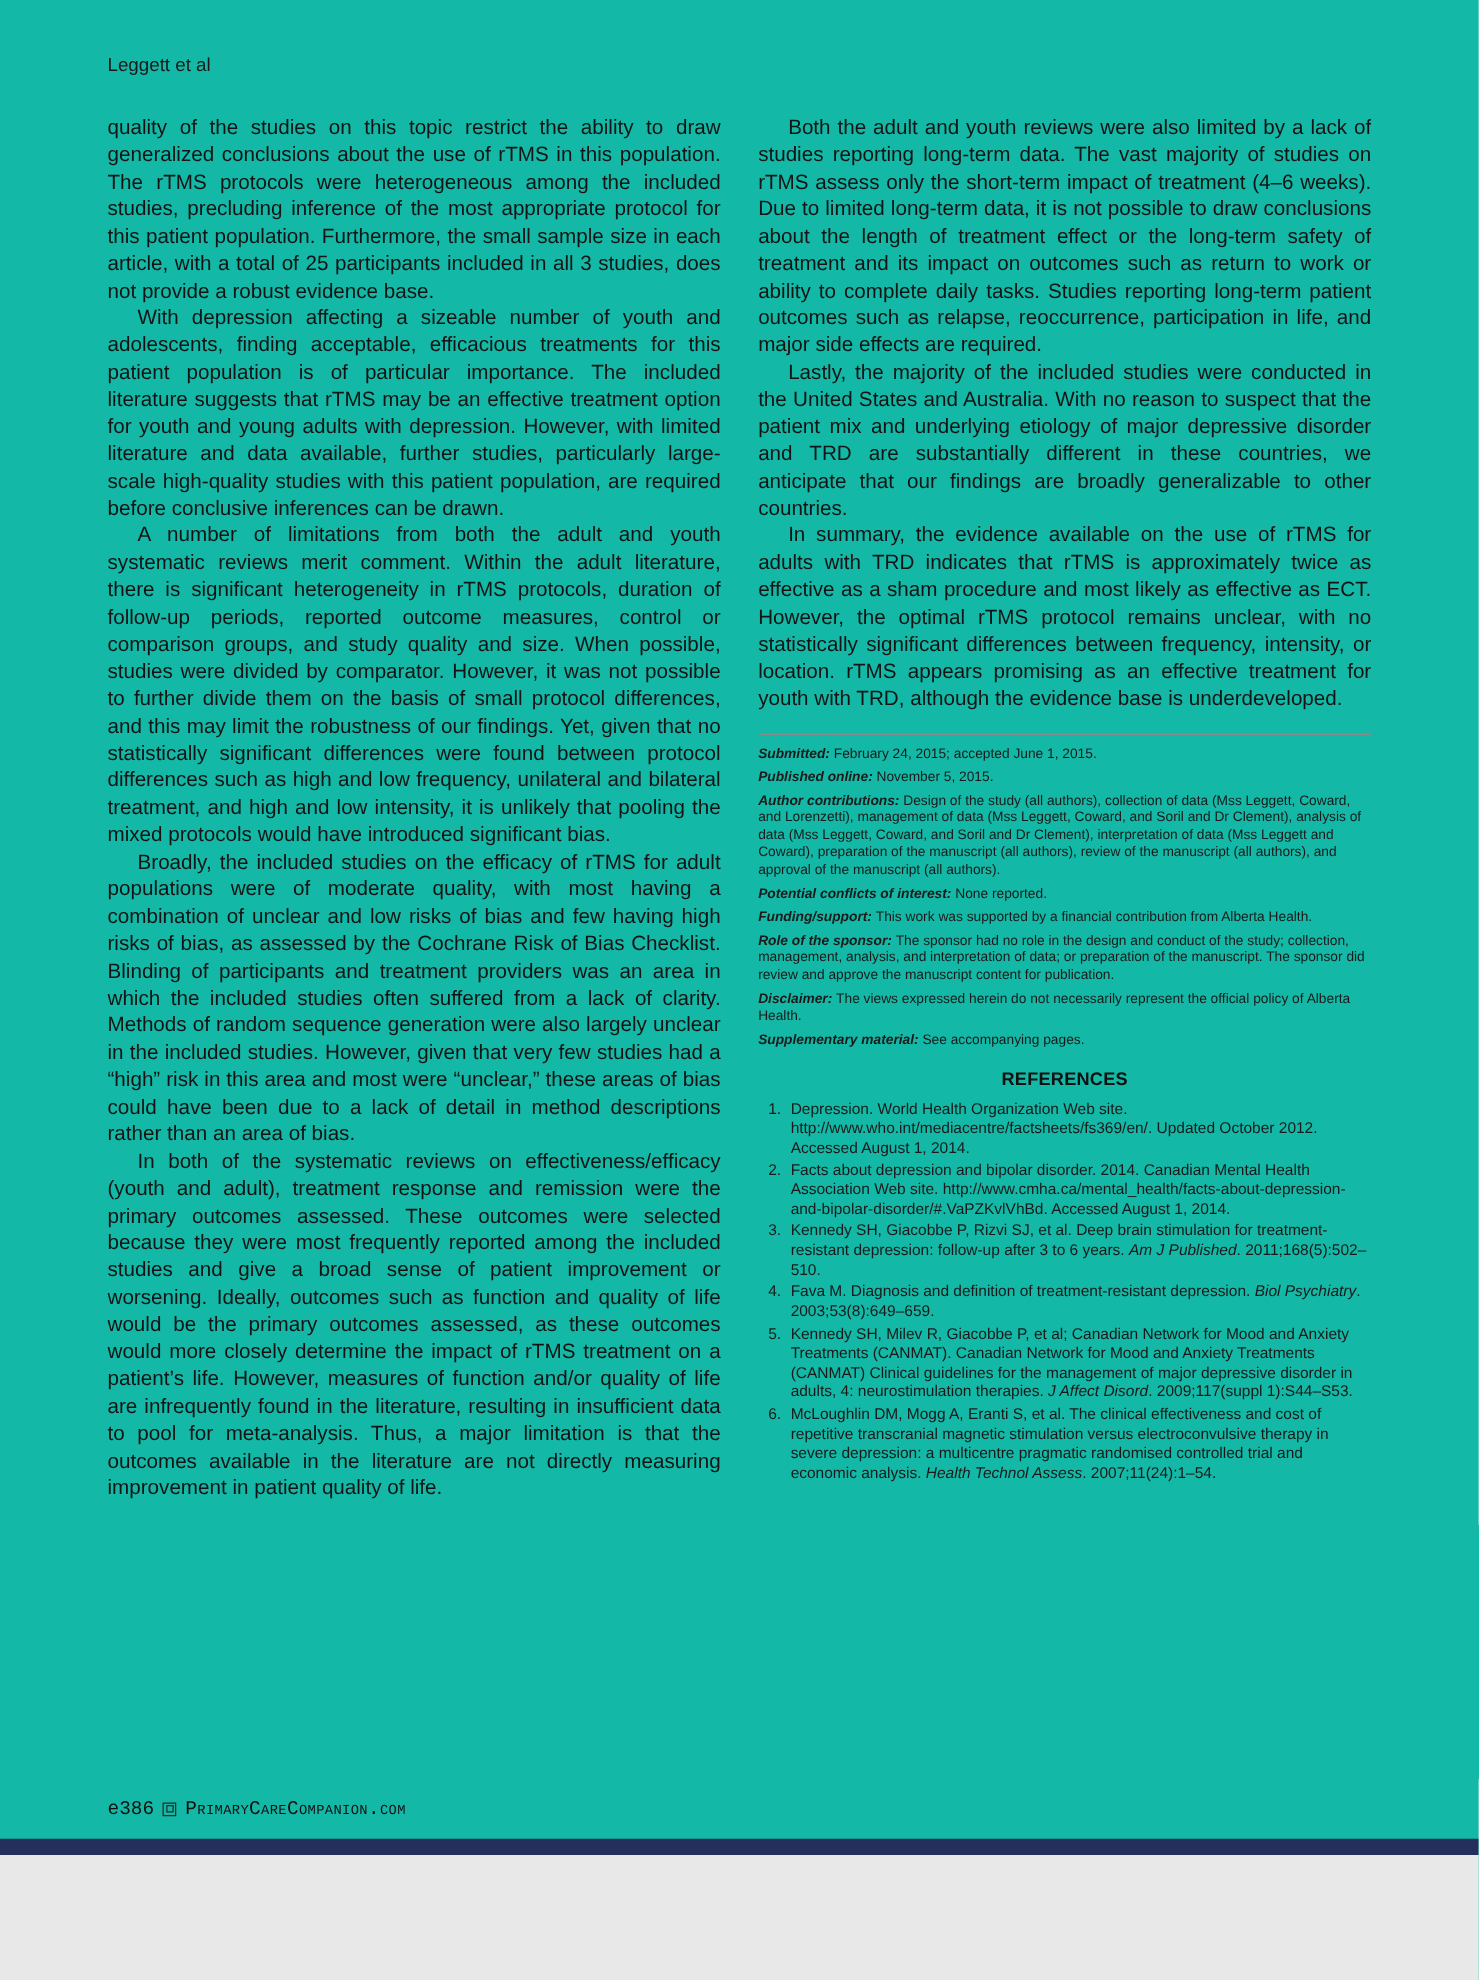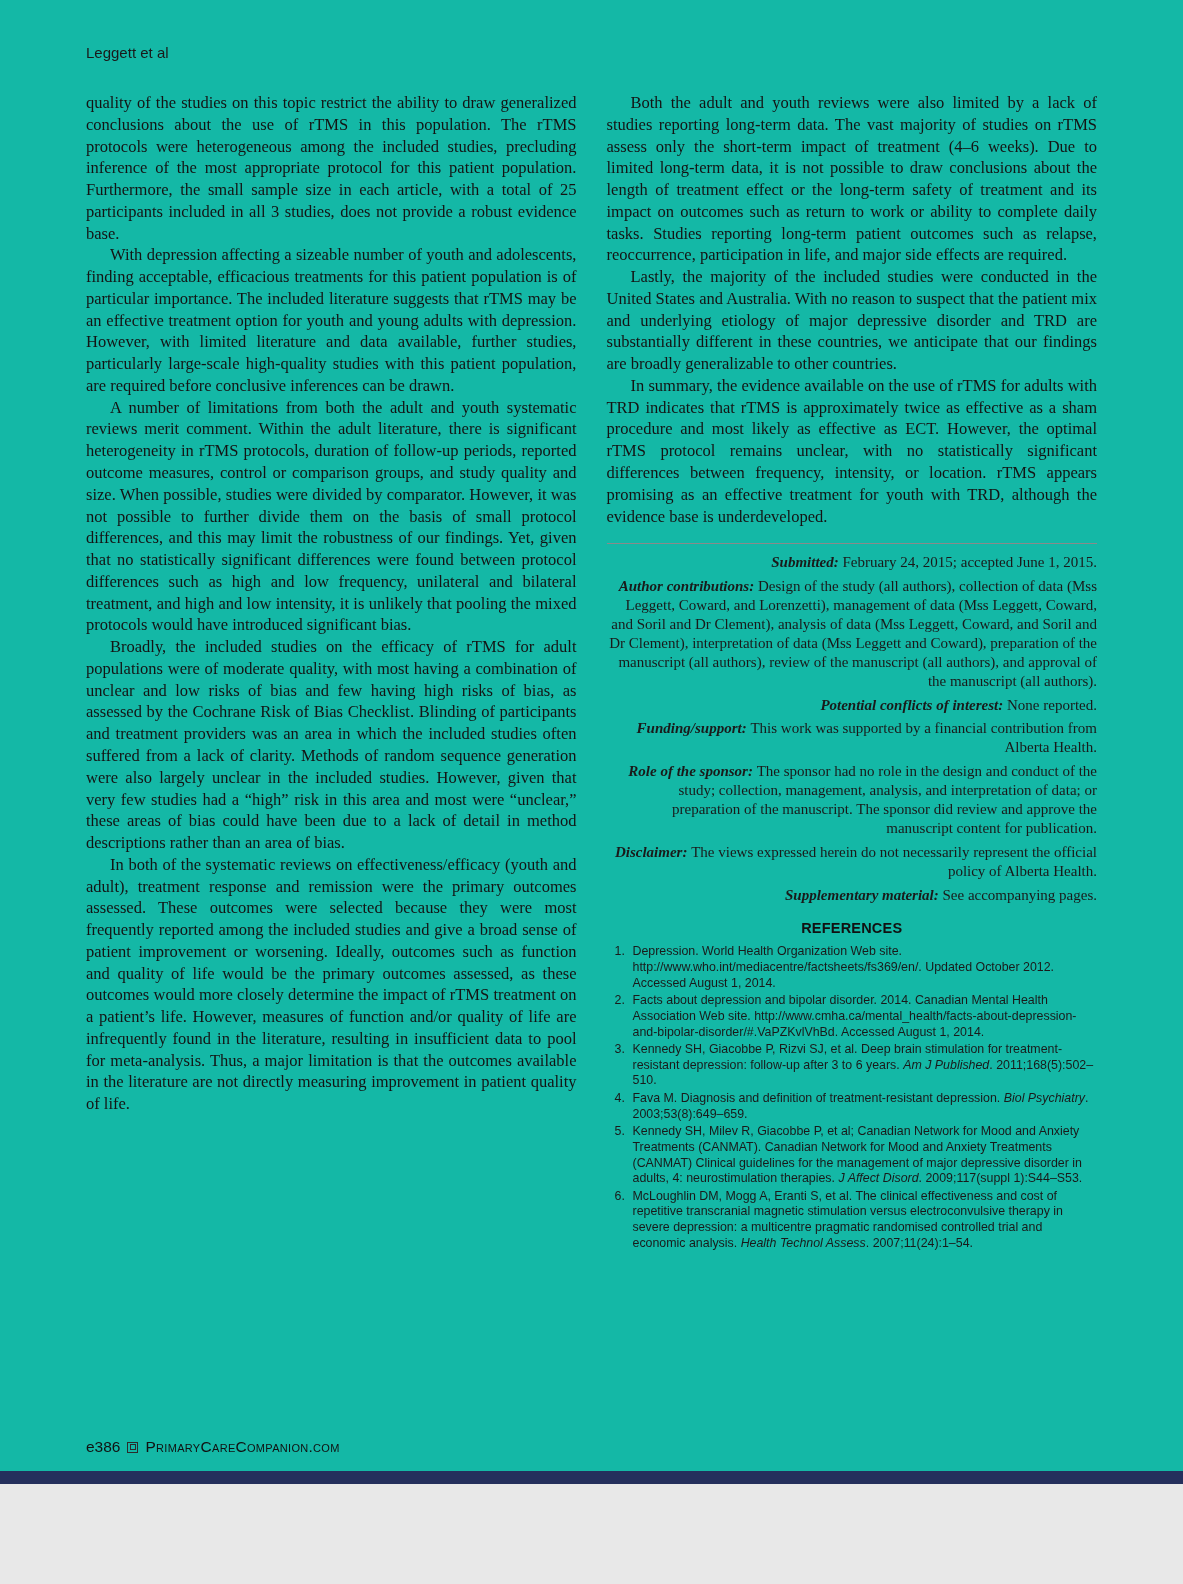--- a/index.html
+++ b/index.html
@@ -27,39 +27,39 @@
     top: 92px;
     left: 86px;
     right: 86px;
     height: 1404px;
     overflow: hidden;
     display: flex;
     gap: 30px;
   }
   .col { flex: 1 1 0; min-width: 0; }
   .body-para {
-    font-family: Liberation Serif, serif;
+    font-family: Liberation Sans, sans-serif;
     font-size: 16.5px;
     line-height: 1.32;
     text-align: justify;
     color: #141414;
   }
   .body-para.indent { text-indent: 24px; }
   .meta-block { margin-top: 16px; }
   .meta-divider {
     border-top: 1px solid #8a8a8a;
     margin-bottom: 9px;
   }
   .meta-item {
-    font-family: Liberation Serif, serif;
-    font-size: 15px;
+    font-family: Liberation Sans, sans-serif;
+    font-size: 11px;
     line-height: 1.26;
     color: #1a1a1a;
     margin-bottom: 5px;
-    text-align: right;
+    text-align: left;
   }
   .meta-label { font-weight: bold; font-style: italic; }
   .references-heading {
     font-family: "Liberation Sans", sans-serif;
     font-weight: bold;
     font-size: 14.5px;
     letter-spacing: 0.2px;
     margin: 16px 0 8px 0;
     color: #111;
     text-align: center;
@@ -86,21 +86,21 @@
     right: 86px;
     bottom: 28px;
     display: flex;
     justify-content: space-between;
     align-items: flex-end;
   }
   .footer-left {
     display: flex;
     align-items: center;
     gap: 7px;
-    font-family: Liberation Sans, sans-serif;
+    font-family: Liberation Mono, monospace;
     font-size: 15.5px;
     color: #111;
   }
   .footer-site { font-variant: small-caps; letter-spacing: 0.3px; }
   .logo-box {
     width: 11px; height: 11px;
     border: 1.5px solid #2b2b2b;
     position: relative;
     display: inline-block;
   }
@@ -144,20 +144,21 @@
     <div class="col">
       <div>
           <p class="body-para indent">Both the adult and youth reviews were also limited by a lack of studies reporting long-term data. The vast majority of studies on rTMS assess only the short-term impact of treatment (4–6 weeks). Due to limited long-term data, it is not possible to draw conclusions about the length of treatment effect or the long-term safety of treatment and its impact on outcomes such as return to work or ability to complete daily tasks. Studies reporting long-term patient outcomes such as relapse, reoccurrence, participation in life, and major side effects are required.</p>
           <p class="body-para indent">Lastly, the majority of the included studies were conducted in the United States and Australia. With no reason to suspect that the patient mix and underlying etiology of major depressive disorder and TRD are substantially different in these countries, we anticipate that our findings are broadly generalizable to other countries.</p>
           <p class="body-para indent">In summary, the evidence available on the use of rTMS for adults with TRD indicates that rTMS is approximately twice as effective as a sham procedure and most likely as effective as ECT. However, the optimal rTMS protocol remains unclear, with no statistically significant differences between frequency, intensity, or location. rTMS appears promising as an effective treatment for youth with TRD, although the evidence base is underdeveloped.</p>
         </div>
 
       <div class="meta-block">
         <div class="meta-divider"></div>
       <p class="meta-item"><span class="meta-label">Submitted: </span>February 24, 2015; accepted June 1, 2015.</p>
+          <p class="meta-item"><span class="meta-label">Published online: </span>November 5, 2015.</p>
           <p class="meta-item"><span class="meta-label">Author contributions: </span>Design of the study (all authors), collection of data (Mss Leggett, Coward, and Lorenzetti), management of data (Mss Leggett, Coward, and Soril and Dr Clement), analysis of data (Mss Leggett, Coward, and Soril and Dr Clement), interpretation of data (Mss Leggett and Coward), preparation of the manuscript (all authors), review of the manuscript (all authors), and approval of the manuscript (all authors).</p>
           <p class="meta-item"><span class="meta-label">Potential conflicts of interest: </span>None reported.</p>
           <p class="meta-item"><span class="meta-label">Funding/support: </span>This work was supported by a financial contribution from Alberta Health.</p>
           <p class="meta-item"><span class="meta-label">Role of the sponsor: </span>The sponsor had no role in the design and conduct of the study; collection, management, analysis, and interpretation of data; or preparation of the manuscript. The sponsor did review and approve the manuscript content for publication.</p>
           <p class="meta-item"><span class="meta-label">Disclaimer: </span>The views expressed herein do not necessarily represent the official policy of Alberta Health.</p>
           <p class="meta-item"><span class="meta-label">Supplementary material: </span>See accompanying pages.</p>
         </div>
 
       <div class="references-heading">REFERENCES</div>
 

